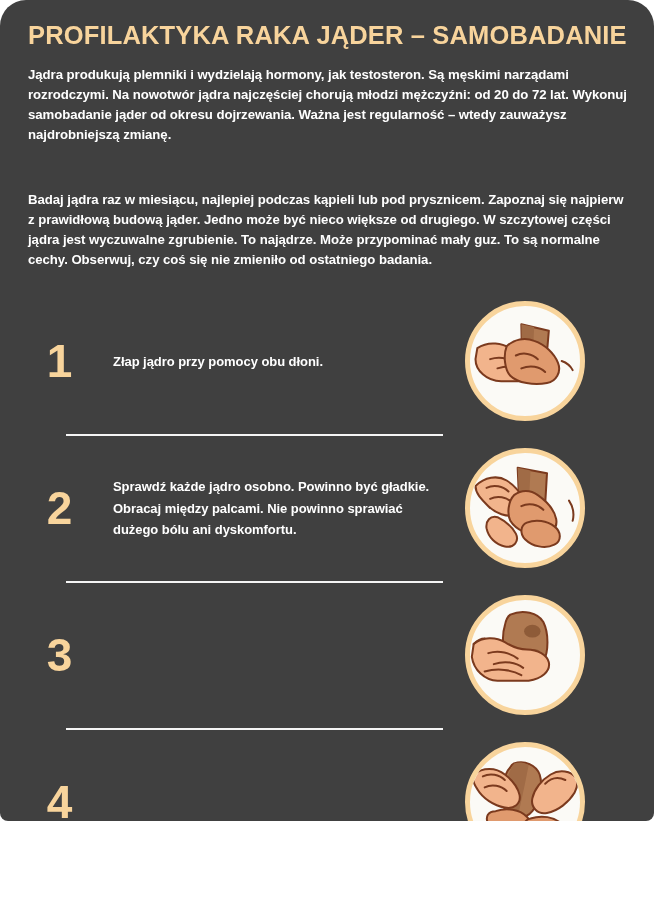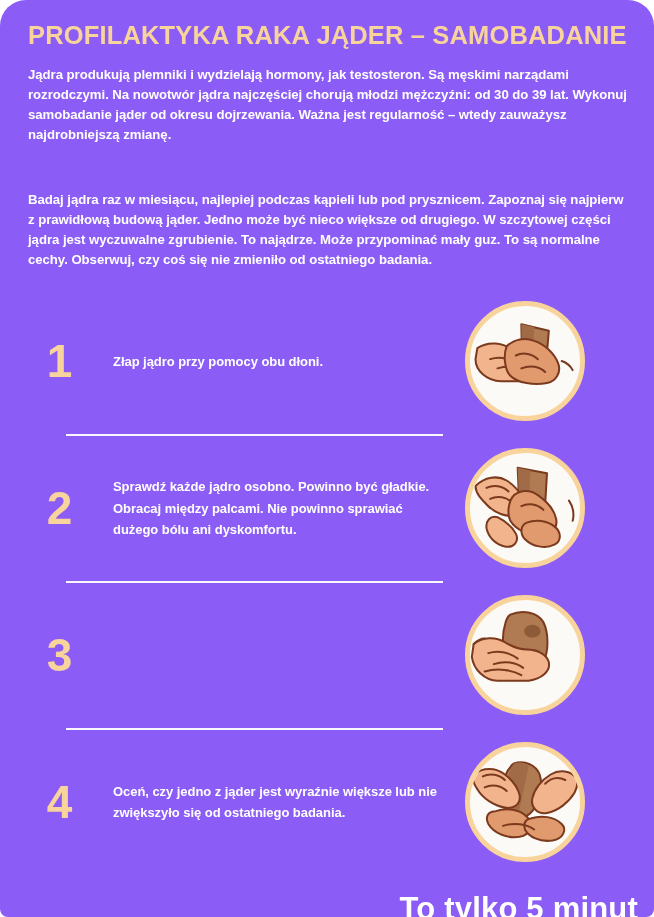--- a/index.html
+++ b/index.html
@@ -10,22 +10,22 @@
   body {
     width: 654px;
     height: 917px;
     overflow: hidden;
     font-family: "Liberation Sans", sans-serif;
   }
 
   .poster {
     position: relative;
     width: 654px;
-    height: 917px;
-    background: #8b5cf6;
+    height: 821px;
+    background: #404040;
     border-radius: 26px 26px 8px 8px;
     overflow: hidden;
     box-sizing: border-box;
   }
 
   
   .header {
     padding: 21px 26px 0 28px;
   }
   .poster-title {
@@ -133,21 +133,21 @@
 </head>
 <body>
 
 <div class="poster">
 
   <div class="header">
     <h1 class="poster-title">PROFILAKTYKA RAKA JĄDER – SAMOBADANIE</h1>
   </div>
 
   <div class="intro">
-    <p>Jądra produkują plemniki i wydzielają hormony, jak testosteron. Są męskimi narządami rozrodczymi. Na nowotwór jądra najczęściej chorują młodzi mężczyźni: od 30 do 39 lat. Wykonuj samobadanie jąder od okresu dojrzewania. Ważna jest regularność – wtedy zauważysz najdrobniejszą zmianę.</p>
+    <p>Jądra produkują plemniki i wydzielają hormony, jak testosteron. Są męskimi narządami rozrodczymi. Na nowotwór jądra najczęściej chorują młodzi mężczyźni: od 20 do 72 lat. Wykonuj samobadanie jąder od okresu dojrzewania. Ważna jest regularność – wtedy zauważysz najdrobniejszą zmianę.</p>
     <p>Badaj jądra raz w miesiącu, najlepiej podczas kąpieli lub pod prysznicem. Zapoznaj się najpierw z prawidłową budową jąder. Jedno może być nieco większe od drugiego. W szczytowej części jądra jest wyczuwalne zgrubienie. To najądrze. Może przypominać mały guz. To są normalne cechy. Obserwuj, czy coś się nie zmieniło od ostatniego badania.</p>
   </div>
 
   <div class="steps">
 
     <div class="step">
       <div class="step-number">1</div>
       <div class="step-text">Złap jądro przy pomocy obu dłoni.</div>
       <div class="illustration">
         <svg viewBox="0 0 120 120" xmlns="http://www.w3.org/2000/svg" aria-hidden="true">
@@ -206,21 +206,20 @@
             <path d="M4 48 C8 44 12 42 16 42" fill="none"></path>
           </g>
         </svg>
       </div>
     </div>
 
     <div class="divider"></div>
 
     <div class="step">
       <div class="step-number">4</div>
-      <div class="step-text">Oceń, czy jedno z jąder jest wyraźnie większe lub nie zwiększyło się od ostatniego badania.</div>
       <div class="illustration">
         <svg viewBox="0 0 120 120" xmlns="http://www.w3.org/2000/svg" aria-hidden="true">
           <g stroke="#7B3A1E" stroke-width="2.2" stroke-linejoin="round" stroke-linecap="round">
             <path d="M48 18 C60 14 72 20 76 30 C80 42 76 60 68 70 C60 80 44 78 38 68 C32 56 36 30 44 22 C45 20 46 19 48 18 Z" fill="#B07A52"></path>
             <path d="M48 18 C54 16 60 17 64 20 C60 40 56 60 52 76 C44 74 38 66 38 56 C38 42 42 26 48 18 Z" fill="#A06B46" stroke="none"></path>
             <path d="M4 30 C14 22 28 22 38 30 C46 36 52 44 54 52 C56 62 48 68 38 66 C26 64 14 56 8 46 C4 40 2 34 4 30 Z" fill="#F2B48C"></path>
             <path d="M14 32 C22 28 32 30 38 36" fill="none"></path>
             <path d="M16 44 C24 40 34 42 40 48" fill="none"></path>
             <path d="M116 34 C110 26 98 24 88 30 C78 36 70 46 68 56 C66 66 74 74 84 72 C96 70 108 60 114 50 C117 44 118 38 116 34 Z" fill="#F2B48C"></path>
             <path d="M104 36 C96 32 88 34 82 40" fill="none"></path>

